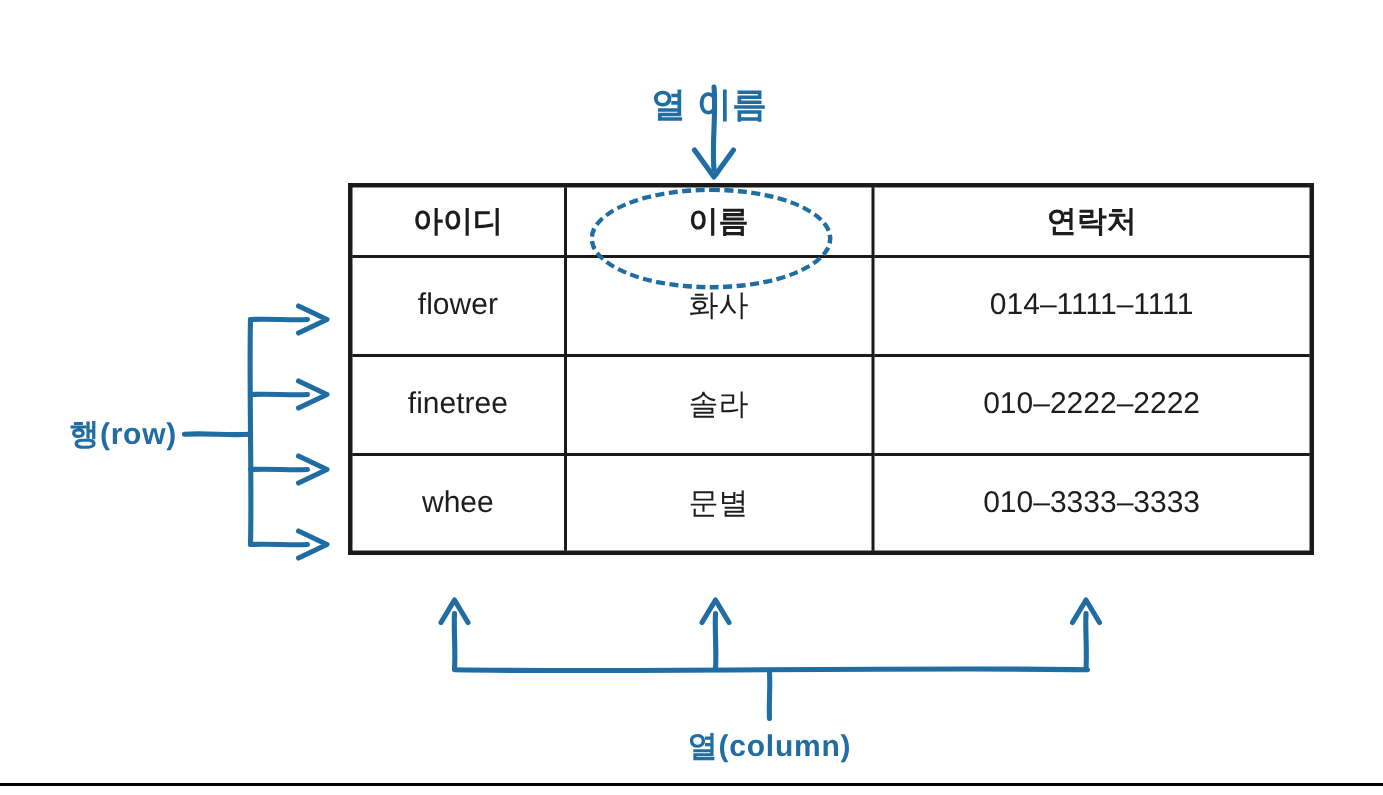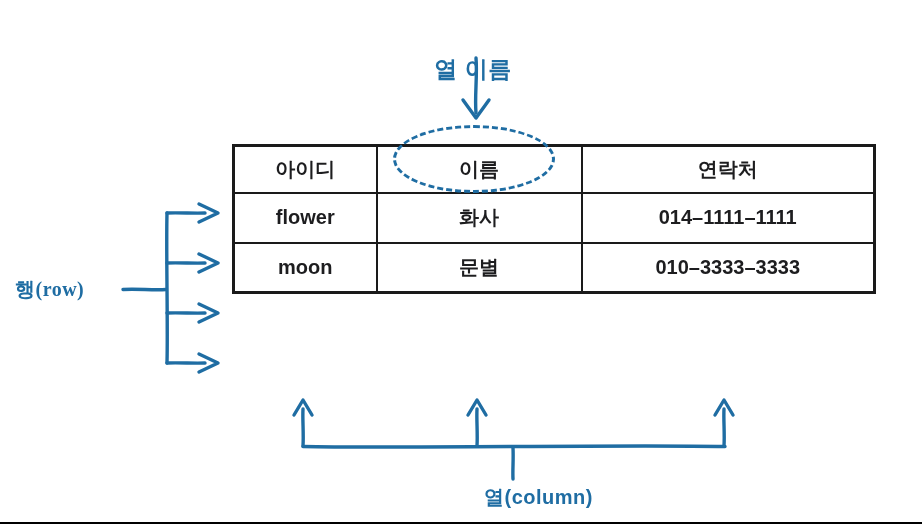--- a/index.html
+++ b/index.html
@@ -36,44 +36,44 @@
     color: var(--accent-blue);
     font-weight: bold;
     letter-spacing: 0.5px;
   }
   .top-label {
     left: 403px; top: 16px; width: 140px;
     text-align: center; font-size: 23px; margin-top: 38px;
   }
   .row-label {
     left: 15px; top: 276px; width: 103px;
-    text-align: left; font-size: 20px; font-family: Liberation Serif, serif;
+    text-align: right; font-size: 20px;
   }
   .col-label {
     left: 433px; top: 484px; width: 160px;
-    text-align: right; font-size: 20px;
+    text-align: center; font-size: 20px;
   }
   table.db-table {
     position: absolute;
-    left: 232px; top: 144px;
+    left: 232px; top: 122px;
     border-collapse: collapse;
     table-layout: fixed;
     background: #ffffff;
     border: 3px solid var(--table-border);
   }
   table.db-table th, table.db-table td {
     border: 2px solid var(--table-border);
     text-align: center;
     vertical-align: middle;
     font-size: 20px;
     color: #1d1d1f;
     padding: 0 8px;
   }
   table.db-table th { height: 47px; font-weight: bold; }
-  table.db-table td { height: 50px; font-weight: bold; }
+  table.db-table td { height: 66px; font-weight: normal; }
   .col-id      { width: 143px; }
   .col-name    { width: 205px; }
   .col-contact { width: 293px; }
   .highlight-ellipse {
     position: absolute;
     left: 393px; top: 125px;
     width: 162px; height: 68px;
     border: 3.5px dashed var(--accent-blue);
     border-radius: 50%;
     background: transparent;
@@ -139,21 +139,26 @@
         <th>연락처</th>
       </tr>
     </thead>
     <tbody>
       <tr>
         <td>flower</td>
         <td>화사</td>
         <td>014–1111–1111</td>
       </tr>
       <tr>
-        <td>moon</td>
+        <td>finetree</td>
+        <td>솔라</td>
+        <td>010–2222–2222</td>
+      </tr>
+      <tr>
+        <td>whee</td>
         <td>문별</td>
         <td>010–3333–3333</td>
       </tr>
     </tbody>
   </table>
 
   <div class="highlight-ellipse"></div>
 
   <div class="bottom-rule"></div>
 

